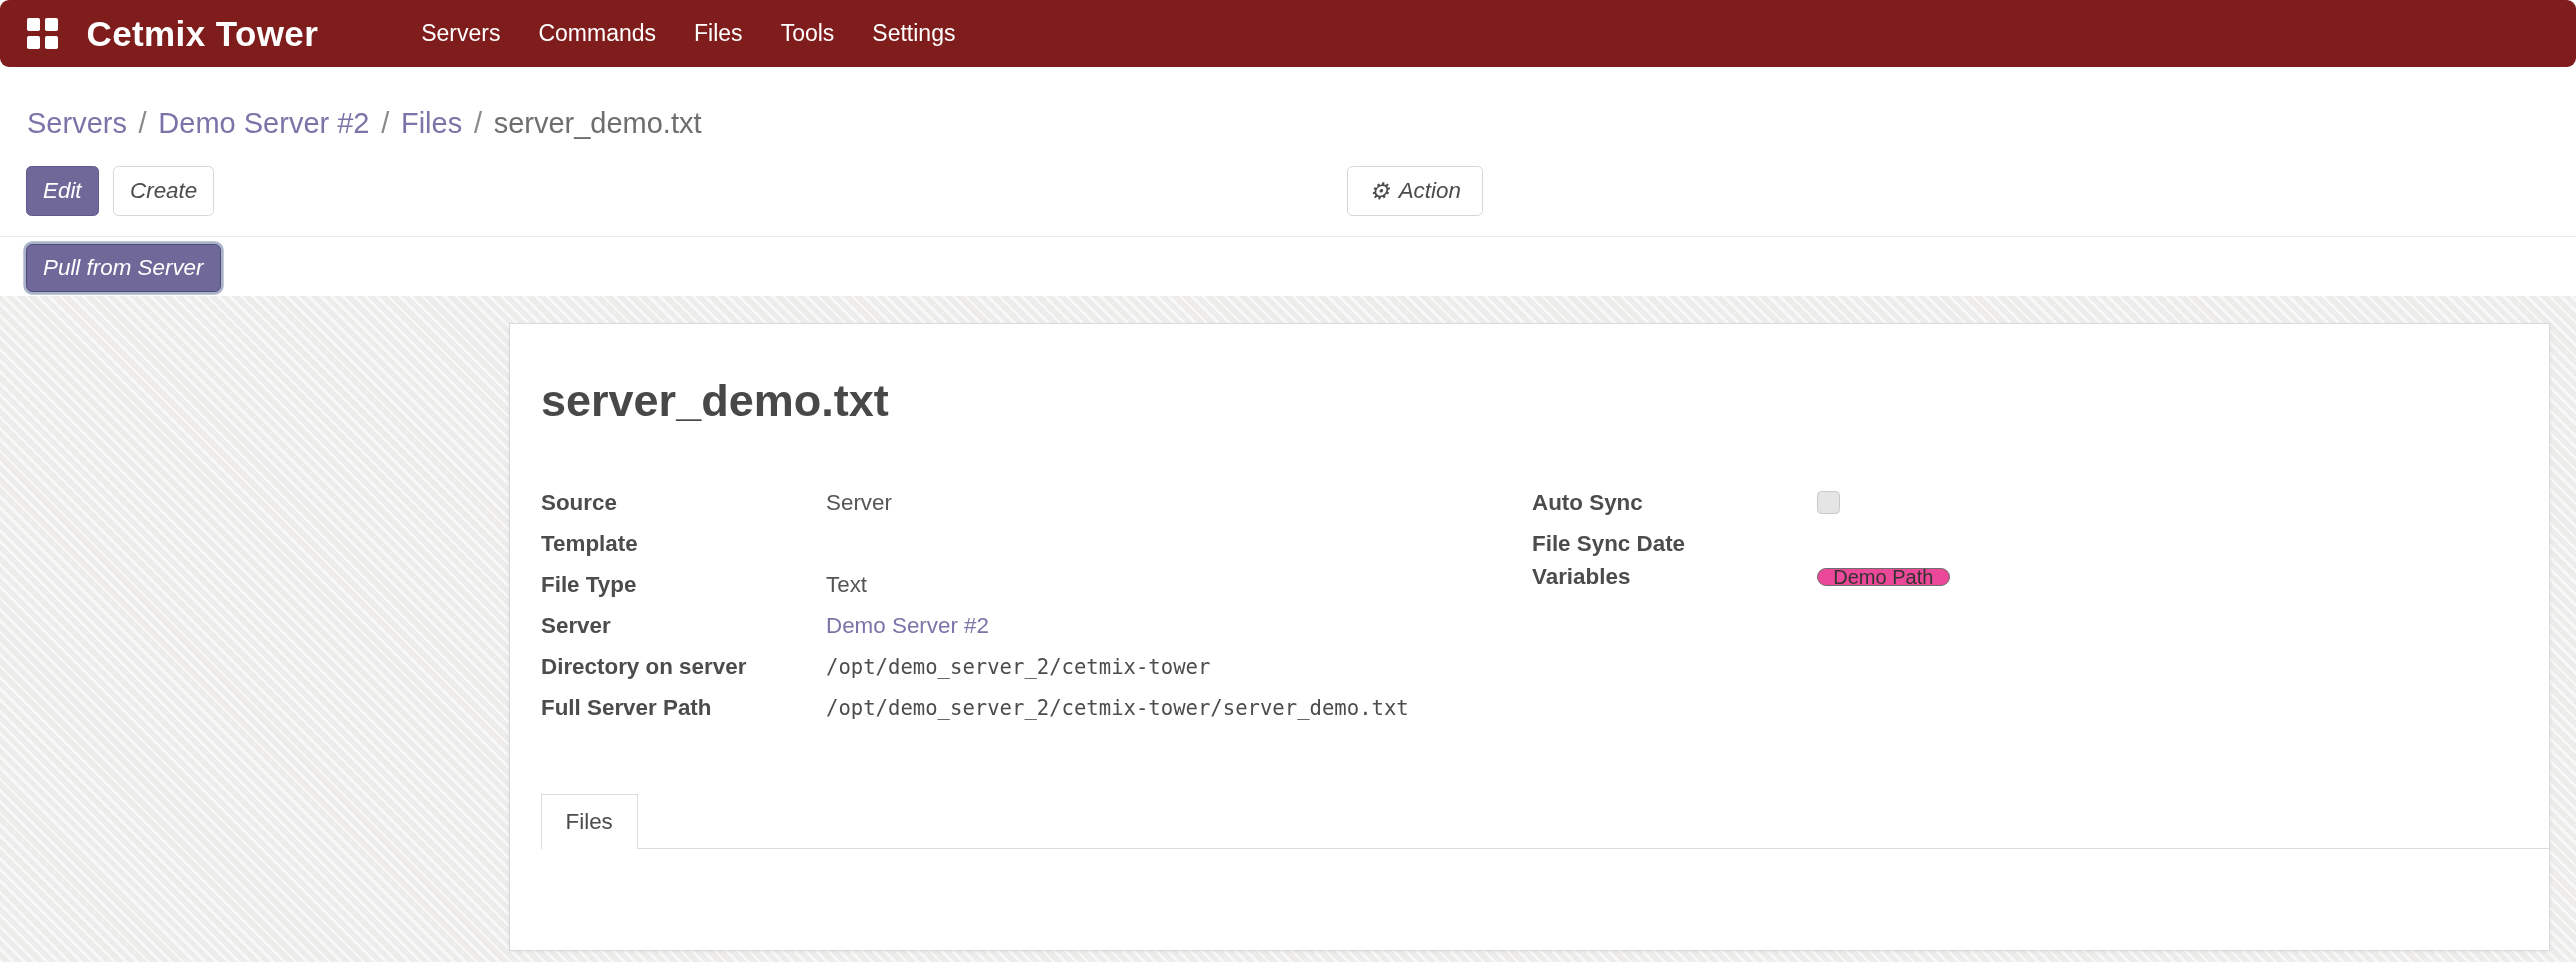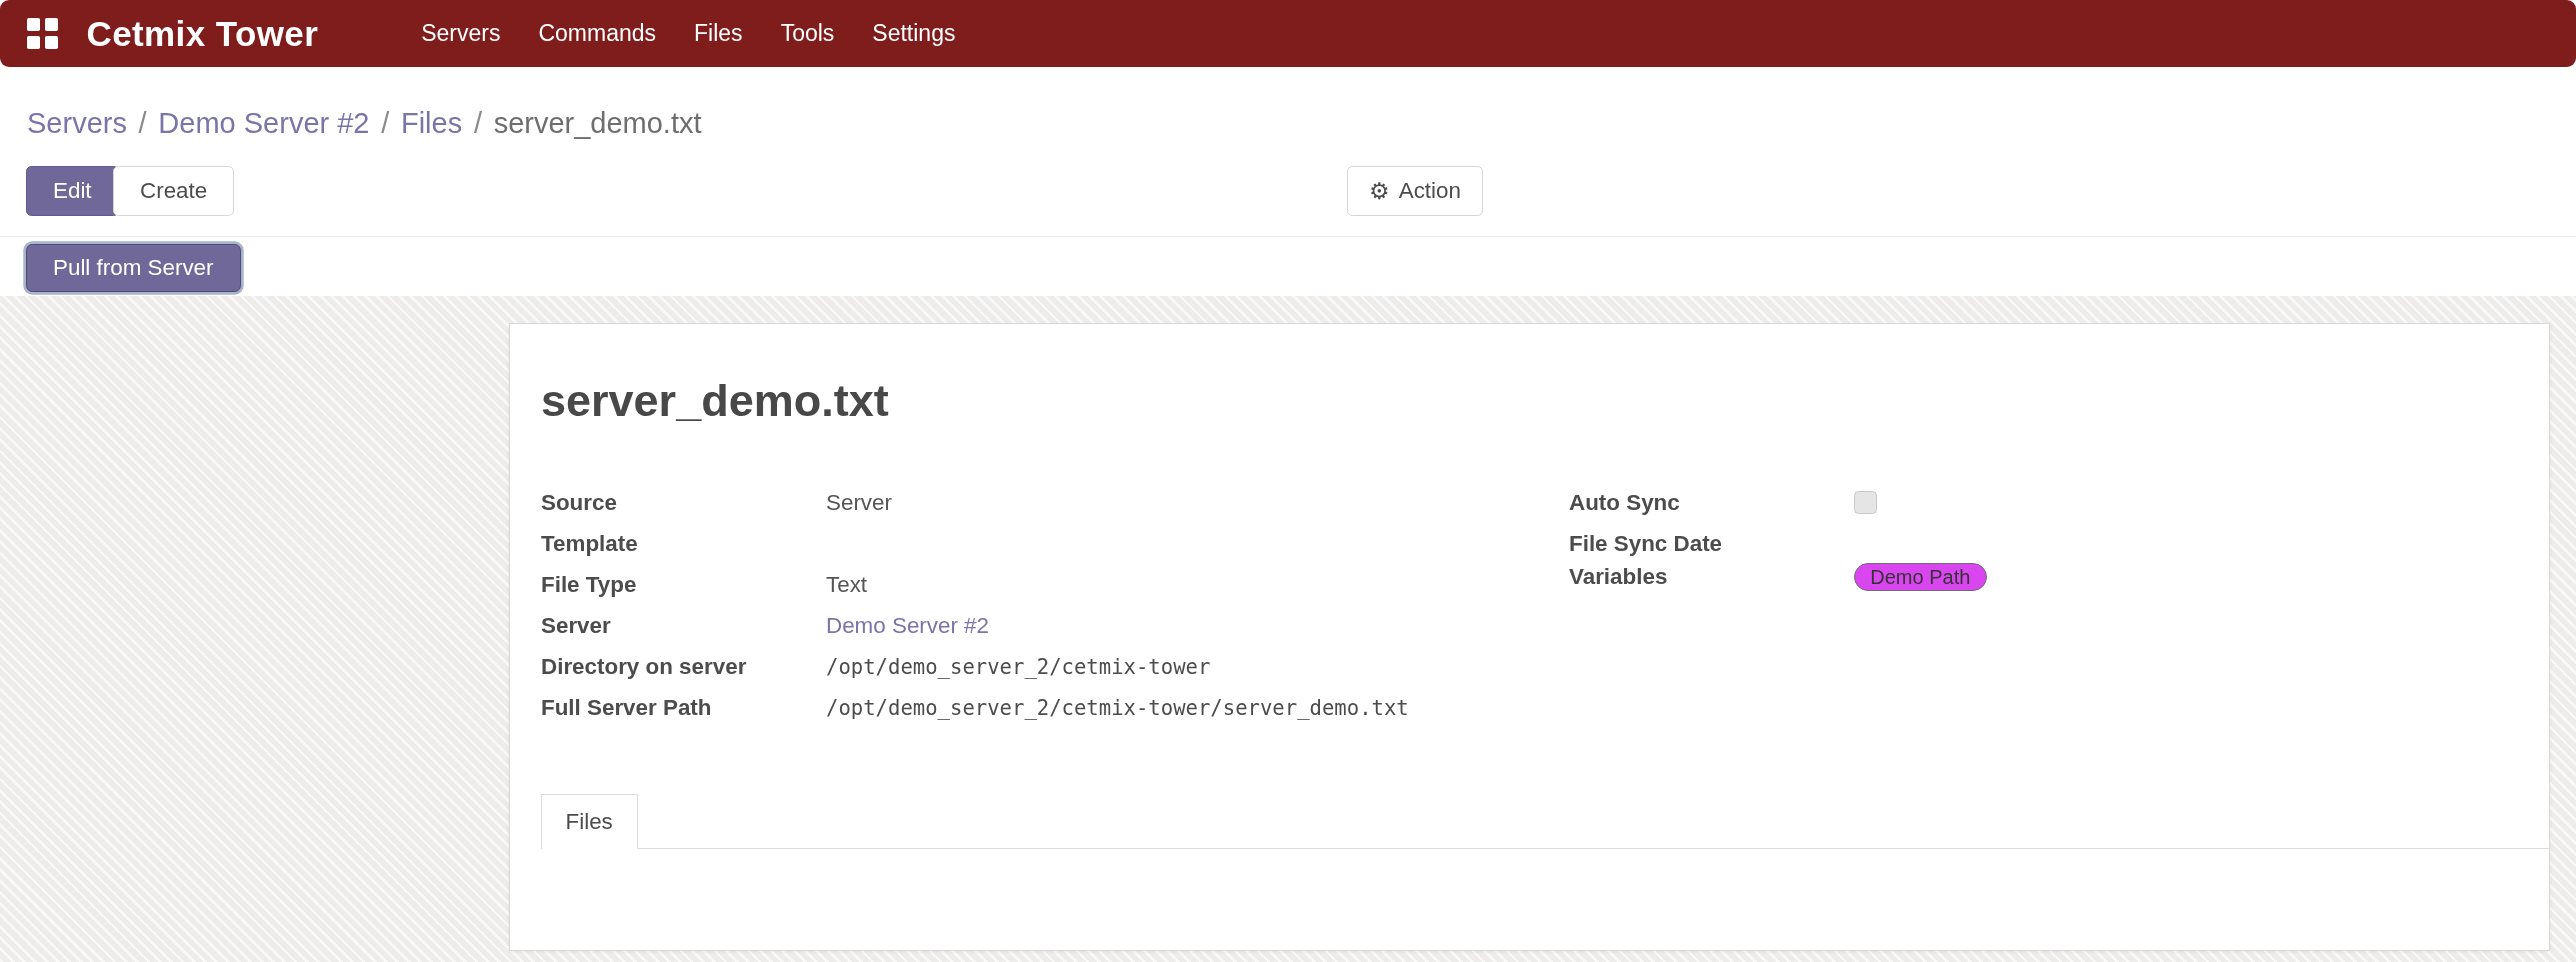--- a/index.html
+++ b/index.html
@@ -48,22 +48,23 @@
   .breadcrumb-bar a { color:#7a74a8; text-decoration:none; cursor:pointer; }
   .breadcrumb-bar .sep { color:#8a8a8a; margin: 0 11.7px; }
   .breadcrumb-bar .current { color:#6e6e6e; }
 
   
   .toolbar { position:absolute; top:166px; left:0; right:0; height:69px; background:#fff; }
   .btn {
     font-family: "Liberation Sans", sans-serif;
     font-size: 22.4px; height: 50px; border-radius: 5.4px;
     display:inline-flex; align-items:center; justify-content:center;
-    cursor:pointer; padding: 0 26px; background:#fff; color:#4c4c4c;
+    cursor:pointer; padding: 0 16px; background:#fff; color:#4c4c4c;
     border: 0.9px solid #d6d6d6;
+    font-style: italic;
   }
   .btn.primary {
     background:#6f6899; color:#fff; border:0.9px solid #615a8d;
   }
   .btn.edit    { position:absolute; left:26px;  top:0; }
   .btn.create  { position:absolute; left:113px; top:0; }
   .btn.action  { position:absolute; left:1347px; top:0; width:136px; gap:9px; }
   .gear { font-size:23px; line-height:1; }
 
   .toolbar-divider {
@@ -98,43 +99,43 @@
     box-shadow: 0 0.9px 3.6px rgba(0,0,0,0.07);
     padding-top: 52px;
   }
 
   .record-title {
     margin: 0 0 0 31px;
     font-size: 45px; line-height: 50px;
     font-weight: bold; color:#484848;
   }
 
-  .groups { display:flex; margin-top: 56px; position:relative;gap:37px; }
+  .groups { display:flex; margin-top: 56px; position:relative; }
   .group.left  { margin-left:31px; width:991px; }
   .group.right { width: 898px; position:relative; }
 
   .frow { display:flex; align-items:center; min-height:41px; }
   .flabel { font-weight:bold; font-size:22.4px; color:#4c4c4c; }
   .group.left  .flabel { width:285px; flex:none; }
   .group.right .flabel { width:285px; flex:none; }
   .fvalue { font-size:22.4px; color:#555; }
   .fvalue.mono { font-family:"DejaVu Sans Mono", monospace; font-size:20.6px; color:#4c4c4c; }
   .fvalue.link { color:#7a74a8; cursor:pointer; }
 
   .checkbox {
     width:23px; height:23px; flex:none;
     background:#e5e5e5; border:0.9px solid #c9c9c9; border-radius:4.5px;
     display:inline-block;
   }
 
   .tag-pill {
     display:inline-flex; align-items:center;
-    height:28px; padding:0 15.3px;
+    height:18px; padding:0 15.3px;
     border:1.8px solid #6e6e6e; border-radius:16px;
-    font-size:20px; color:#333; background:#d946ef; cursor:pointer;
+    font-size:20px; color:#333; background:#ec4899; cursor:pointer;
     white-space:nowrap;
   }
   .frow.vars { margin-top:-7.2px; }
 
   
   .notebook { position:absolute; left:30.5px; right:0; top:469px; height:56px; }
   .notebook::after {
     content:""; position:absolute; left:0; right:0; bottom:0;
     border-bottom:0.9px solid #dcdcdc;
   }

